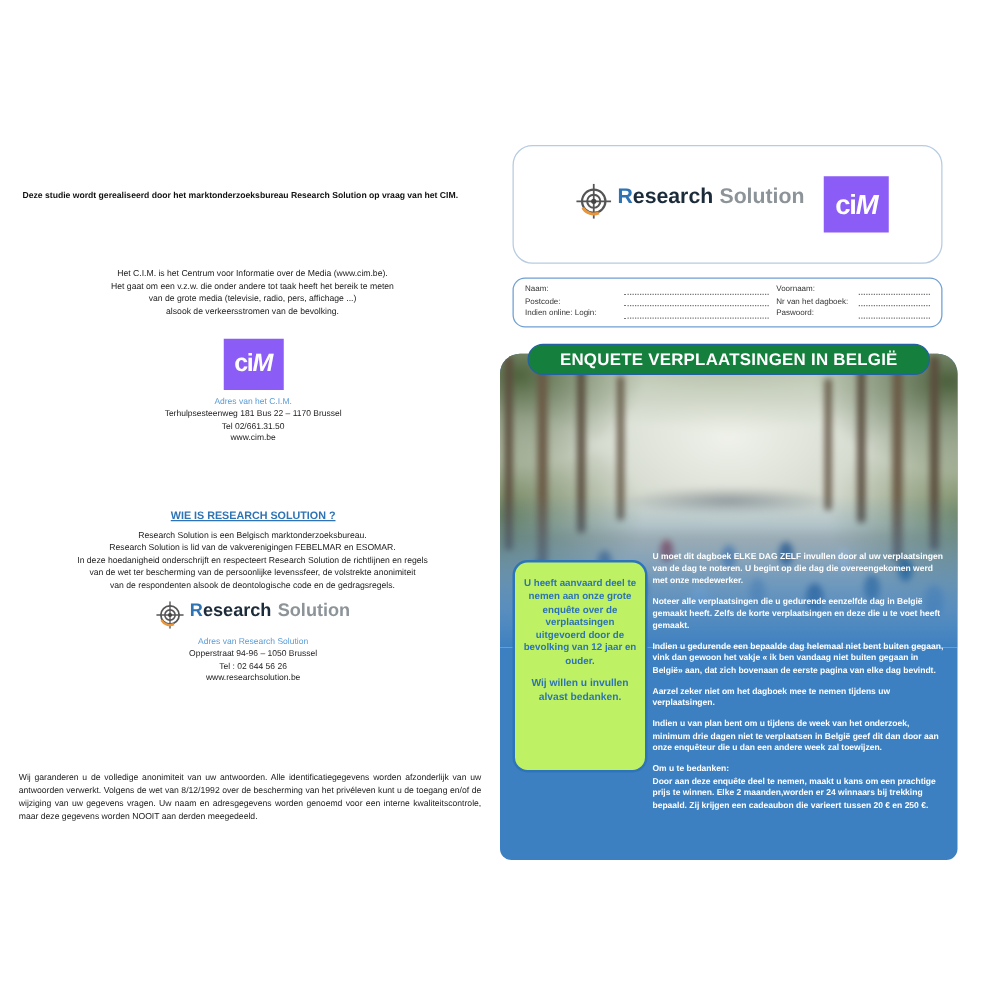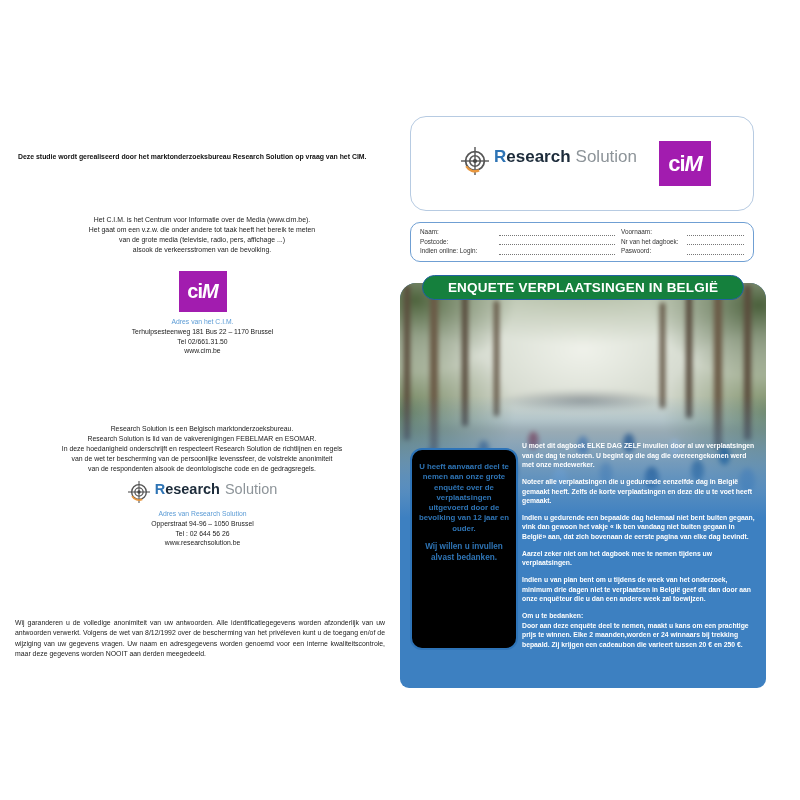--- a/index.html
+++ b/index.html
@@ -15,31 +15,31 @@
   .sec-body { position:absolute; left:8px; width:358px; text-align:center;
     font-size:6.9px; line-height:1.45; color:#222; white-space:pre-line; }
   .addr-title { position:absolute; left:0; width:100%; text-align:center;
     font-size:6.8px; color:#5b9bd5; }
   .addr-lines { position:absolute; left:0; width:100%; text-align:center;
     font-size:6.8px; line-height:1.4; color:#222; white-space:pre-line; }
   .footer-par { position:absolute; top:618px; left:0; width:370px;
     font-size:6.9px; line-height:1.5; text-align:justify; color:#222; }
 
   
-  .cim-logo { background:#a21caf; color:#fff; display:flex; align-items:center;
+  .cim-logo { background:#8b5cf6; color:#fff; display:flex; align-items:center;
     justify-content:center; font-weight:bold; letter-spacing:-1px; }
   .cim-logo .m { font-style:italic; }
   #cim-logo-left { position:absolute; top:271px; left:50%; transform:translateX(-50%);
     width:48px; height:41px; font-size:20px; }
 
   
   .rs-logo { display:flex; align-items:flex-start; justify-content:center; gap:5px; }
   .rs-research { font-weight:bold; color:#1c2b3a; }
   .rs-research::first-letter { color:#2e74b5; }
-  .rs-solution { color:#8d9499; font-weight:normal; }
+  .rs-solution { color:#8d9499; font-weight:bold; }
   #rs-logo-left { position:absolute; top:481px; left:0; width:100%; font-size:14.5px; }
 
   
   #right-page { position:absolute; left:400px; top:0; width:366px; height:800px; }
 
   .logos-box { position:absolute; top:116px; left:10px; width:344px; height:95px;
     border:1.5px solid #b7cbe2; border-radius:16px; background:#fff;
     display:flex; align-items:center; justify-content:space-between;
     padding:0 42px 0 50px; }
   #rs-logo-right { font-size:17px; }
@@ -116,22 +116,22 @@
   .photo-fade { position:absolute; inset:0;
     background:linear-gradient(180deg, rgba(61,128,193,0) 48%,
       rgba(61,128,193,.72) 82%, #3d80c1 100%); }
 
   .banner { position:absolute; top:-8px; left:50%; transform:translateX(-50%);
     width:322px; height:25px; background:#15803d; border:1px solid #2361a2;
     border-radius:13px; display:flex; align-items:center; justify-content:center;
     color:#fff; font-weight:bold; font-size:13.5px; letter-spacing:.2px; z-index:5;
     white-space:nowrap; }
 
-  .info-box { position:absolute; left:10px; top:165px; width:108px; height:202px;
-    background:#000000; border:2px solid #2e74b8; border-radius:12px;
+  .info-box { position:absolute; left:10px; top:165px; width:108px; height:170px;
+    background:#bef264; border:2px solid #2e74b8; border-radius:12px;
     padding:12px 5px; color:#2e74b5; font-size:7.8px; font-weight:bold;
     text-align:center; line-height:1.32; z-index:4; }
   .info-box p { margin-bottom:8px; }
   .info-strong { font-size:8.2px; }
 
   .panel { position:absolute; left:122px; top:158px; width:237px; color:#fff;
     font-size:6.8px; font-weight:bold; line-height:1.42; text-align:left;
     z-index:3; }
   .panel p { margin-bottom:7px; white-space:pre-line; }
 </style>
@@ -151,20 +151,21 @@
   <div class="cim-logo" id="cim-logo-left">
       <span>ci</span>
       <span class="m">M</span>
     </div>
 
   <div class="addr-title" style="top:318px;">Adres van het C.I.M.</div>
   <div class="addr-lines" style="top:327px;">Terhulpsesteenweg 181 Bus 22 – 1170 Brussel
 Tel  02/661.31.50
 www.cim.be</div>
 
+  <div class="sec-heading" style="top:407px;">WIE IS RESEARCH SOLUTION ?</div>
 
   <div class="sec-body" style="top:424px;">Research Solution is een Belgisch marktonderzoeksbureau.
 Research Solution is lid van de vakverenigingen  FEBELMAR en ESOMAR.
 In deze hoedanigheid onderschrijft en respecteert Research Solution de richtlijnen en regels
 van de wet ter bescherming van de persoonlijke levenssfeer, de volstrekte anonimiteit
 van de respondenten alsook de deontologische code en de gedragsregels.</div>
 
   <div class="rs-logo" id="rs-logo-left">
     <span>
       <svg width="22" height="22" viewBox="0 0 24 24">

